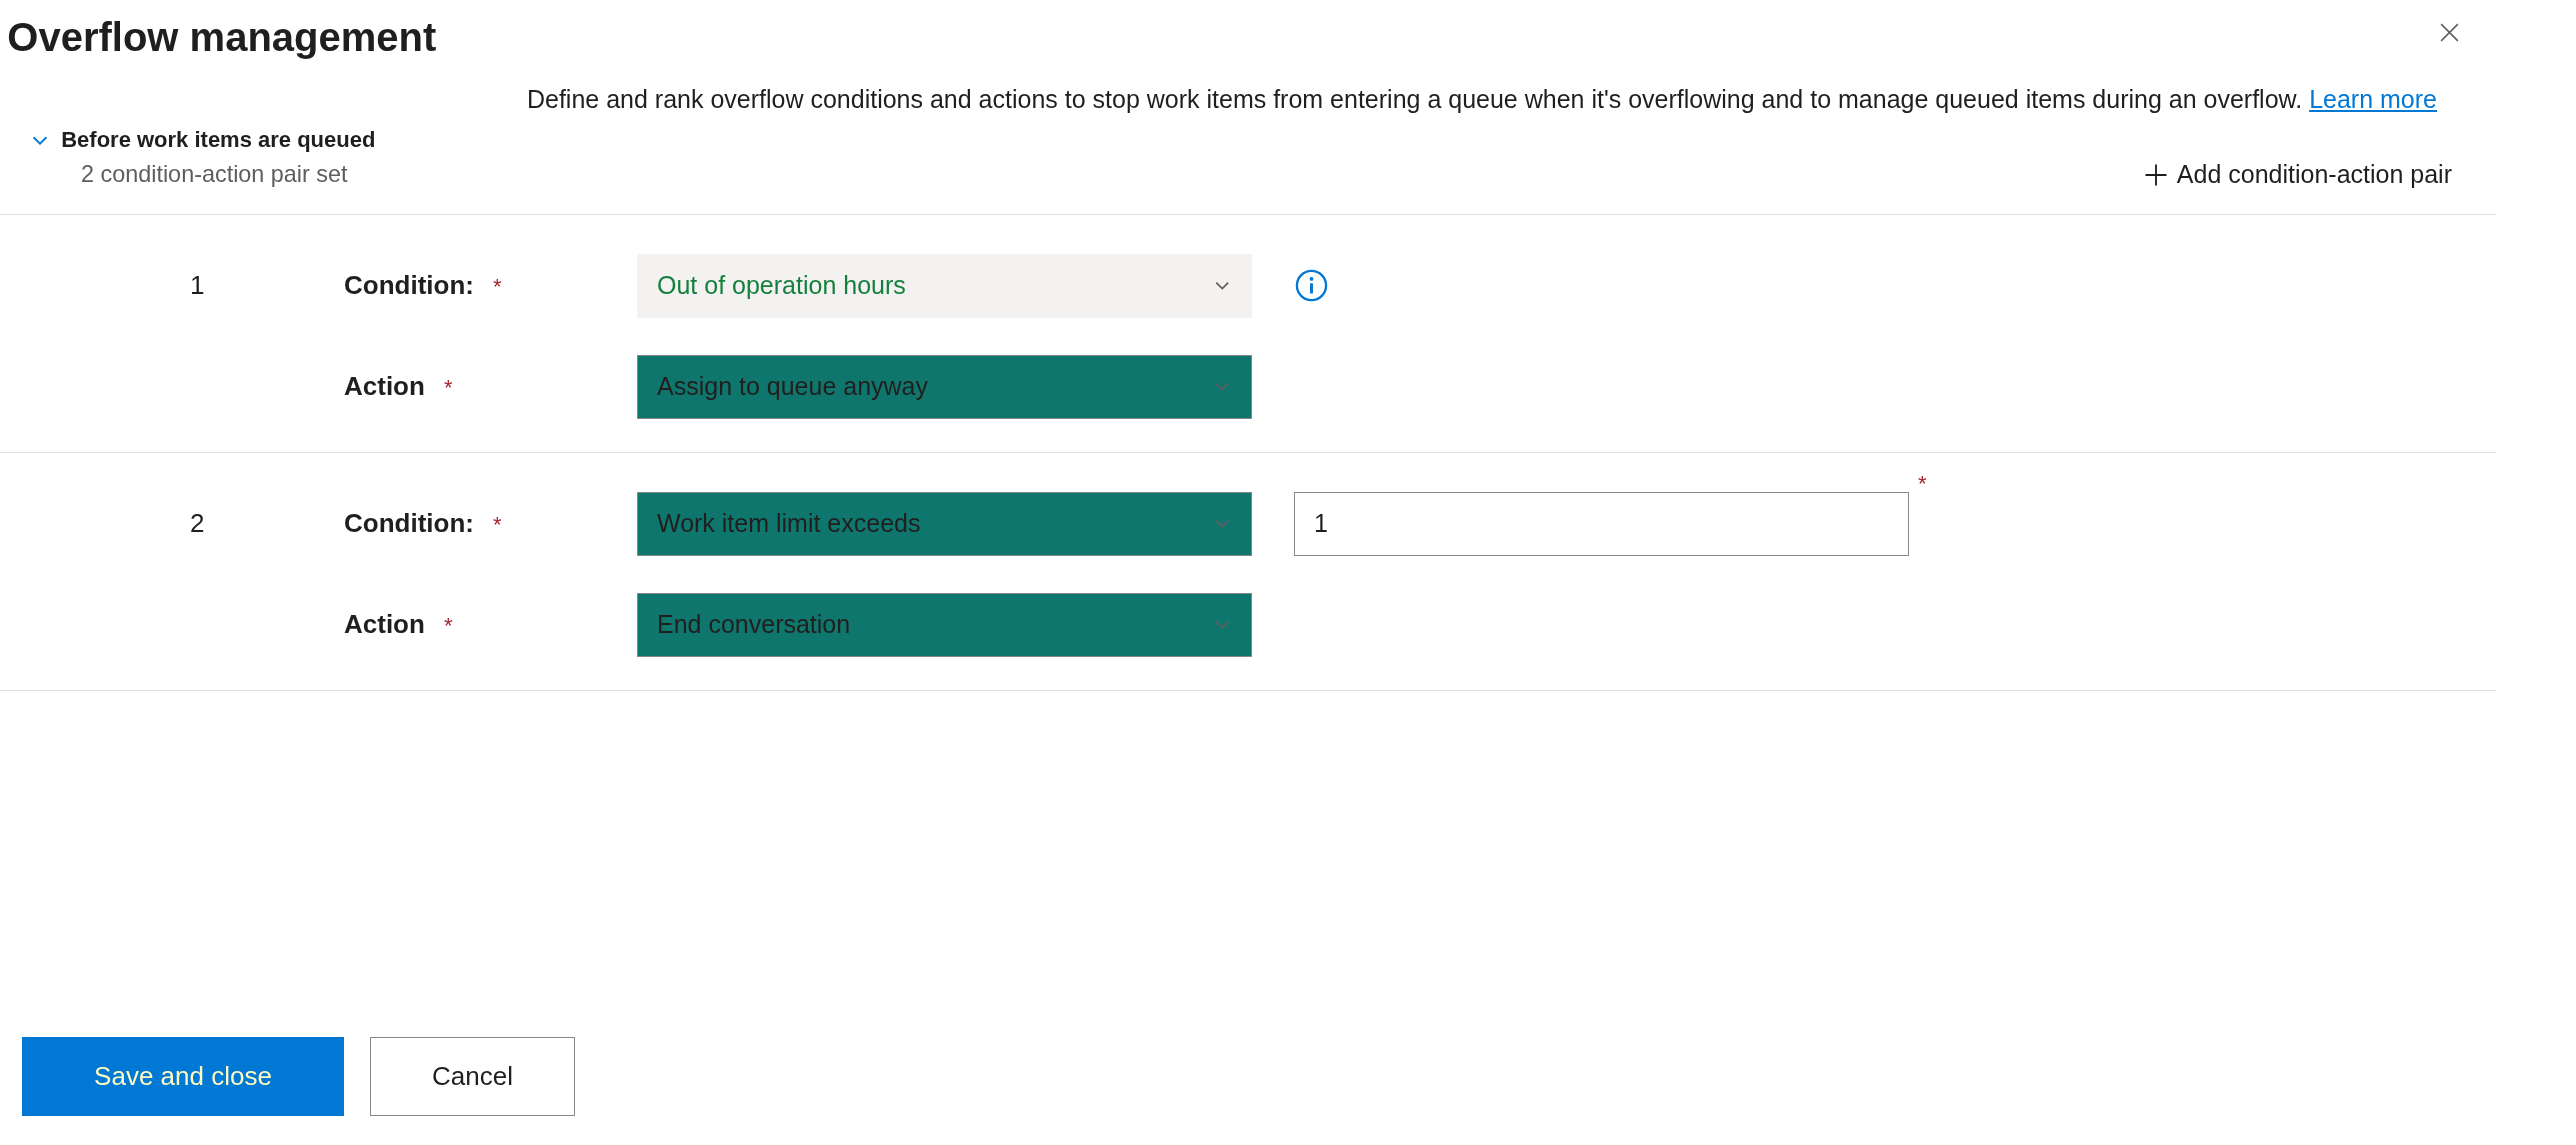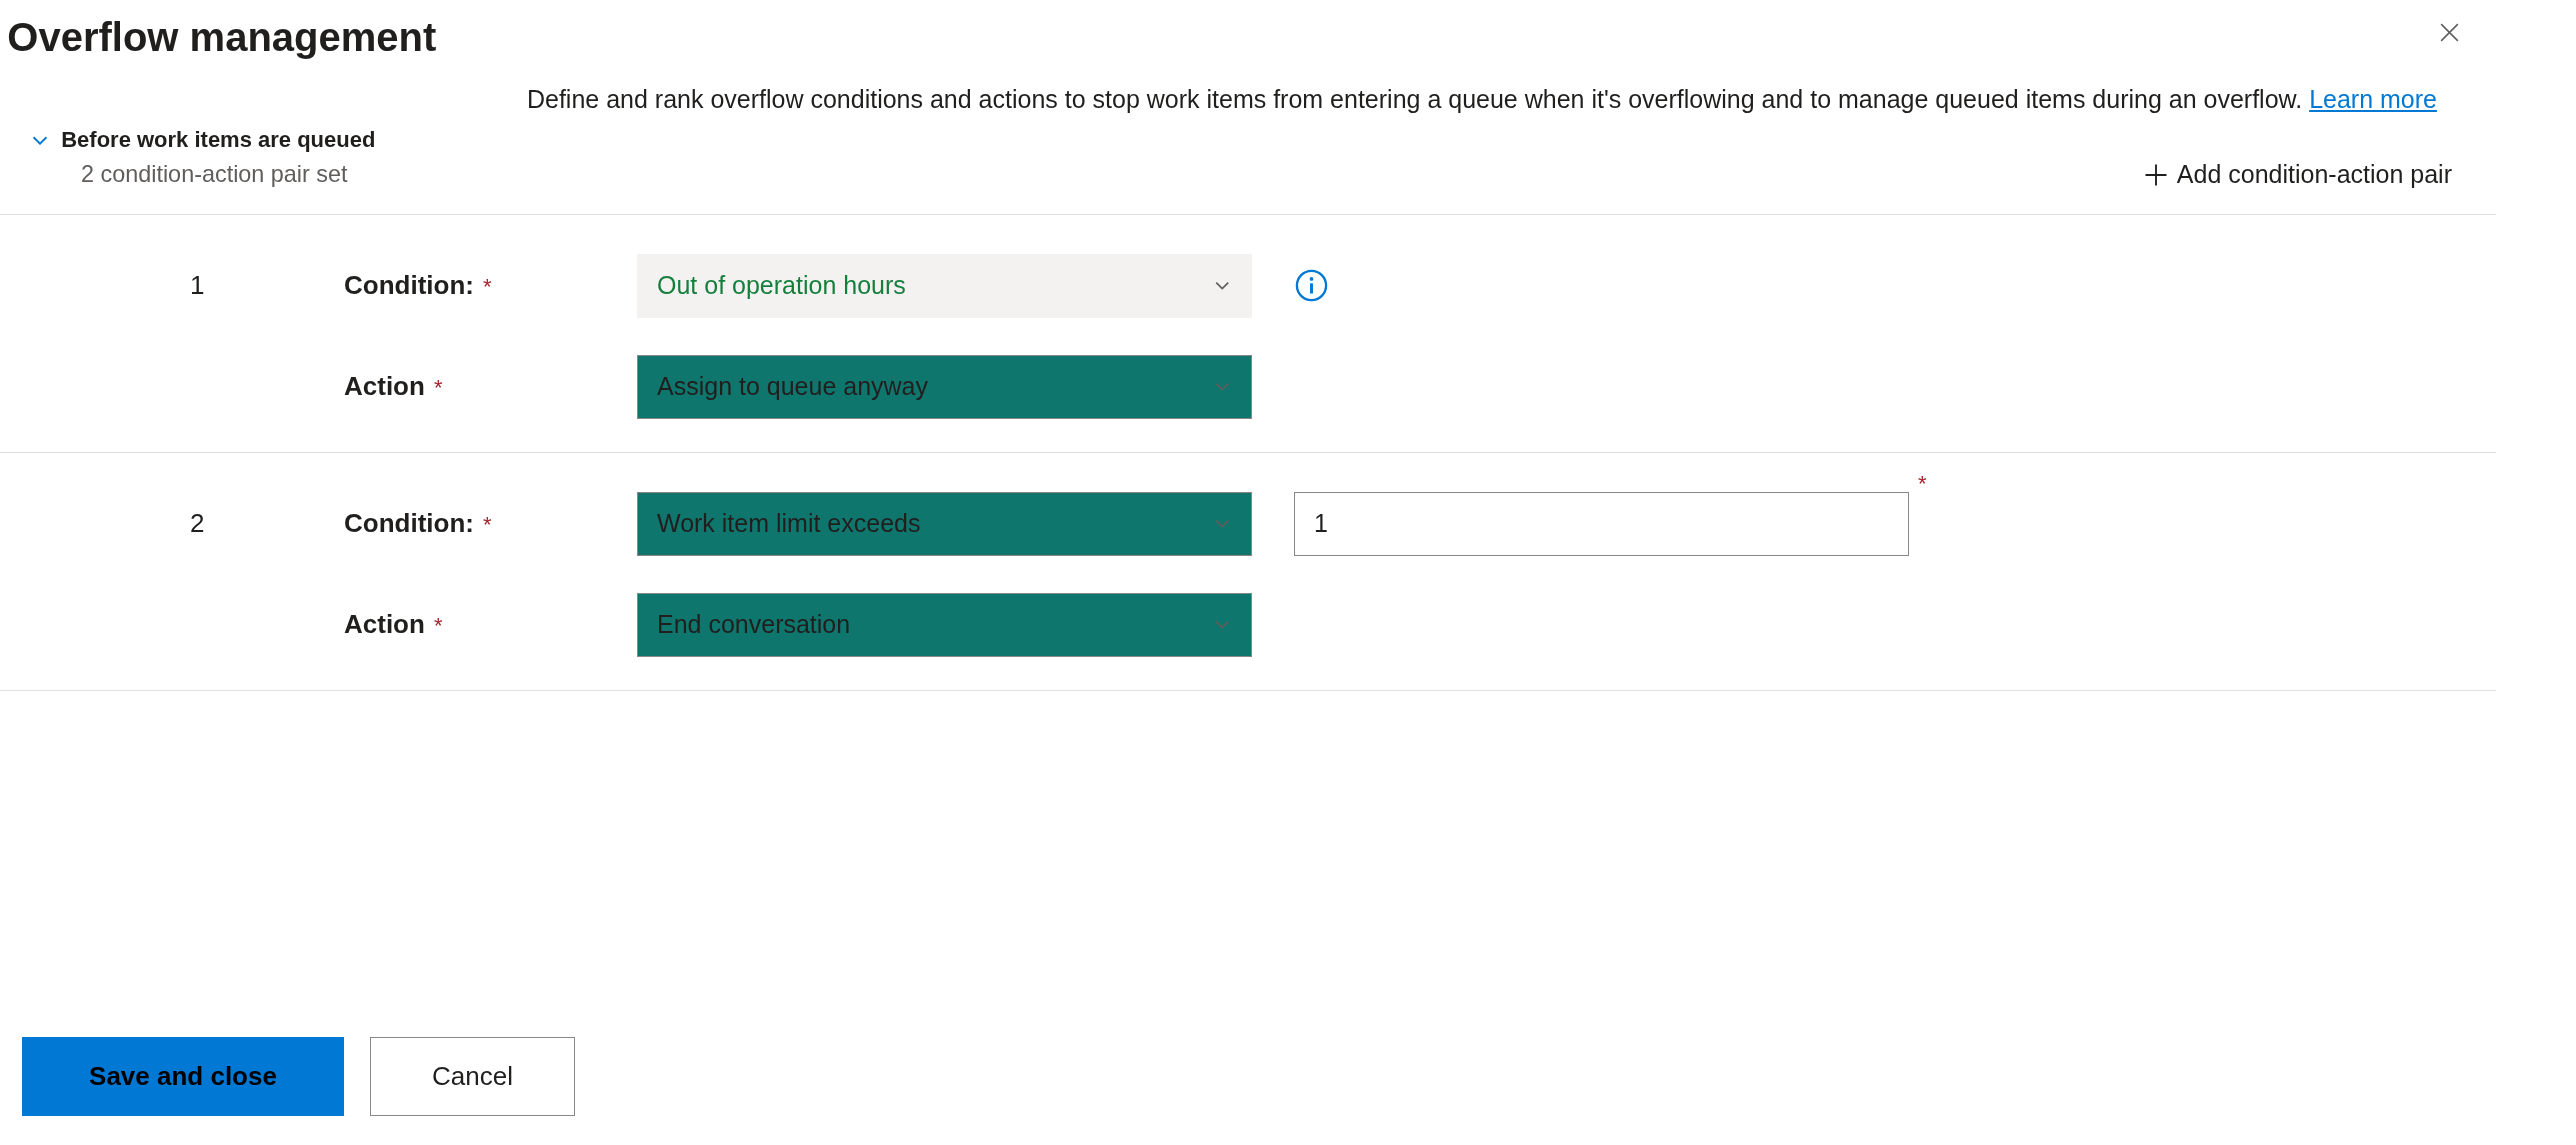--- a/index.html
+++ b/index.html
@@ -93,21 +93,21 @@
     font-weight: 400;
     color: #201f1e;
   }
   .label {
     width: 293px;
     font-size: 26px;
     font-weight: 600;
     color: #201f1e;
     display: flex;
     align-items: baseline;
-    gap: 9px;
+    gap: 19px;
   }
   .req { color: #a4262c; font-weight: 400; font-size: 22px; }
   .select {
     position: relative;
     width: 615px;
     height: 64px;
     border: 0.7px solid #8a8886;
     background: #0f766e;
     display: flex;
     align-items: center;
@@ -173,22 +173,22 @@
     color: #201f1e;
     display: inline-flex;
     align-items: center;
     justify-content: center;
     cursor: pointer;
     font-family: inherit;
   }
   .btn.primary {
     background: #0078d4;
     border-color: #0078d4;
-    color: #000000;
-    font-weight: 700;
+    color: #fef9c3;
+    font-weight: 400;
     min-width: 322px;
   }
 </style>
 </head>
 <body>
 
 <div class="panel">
 
   <div class="header">
     <h1 class="title">Overflow management</h1>

